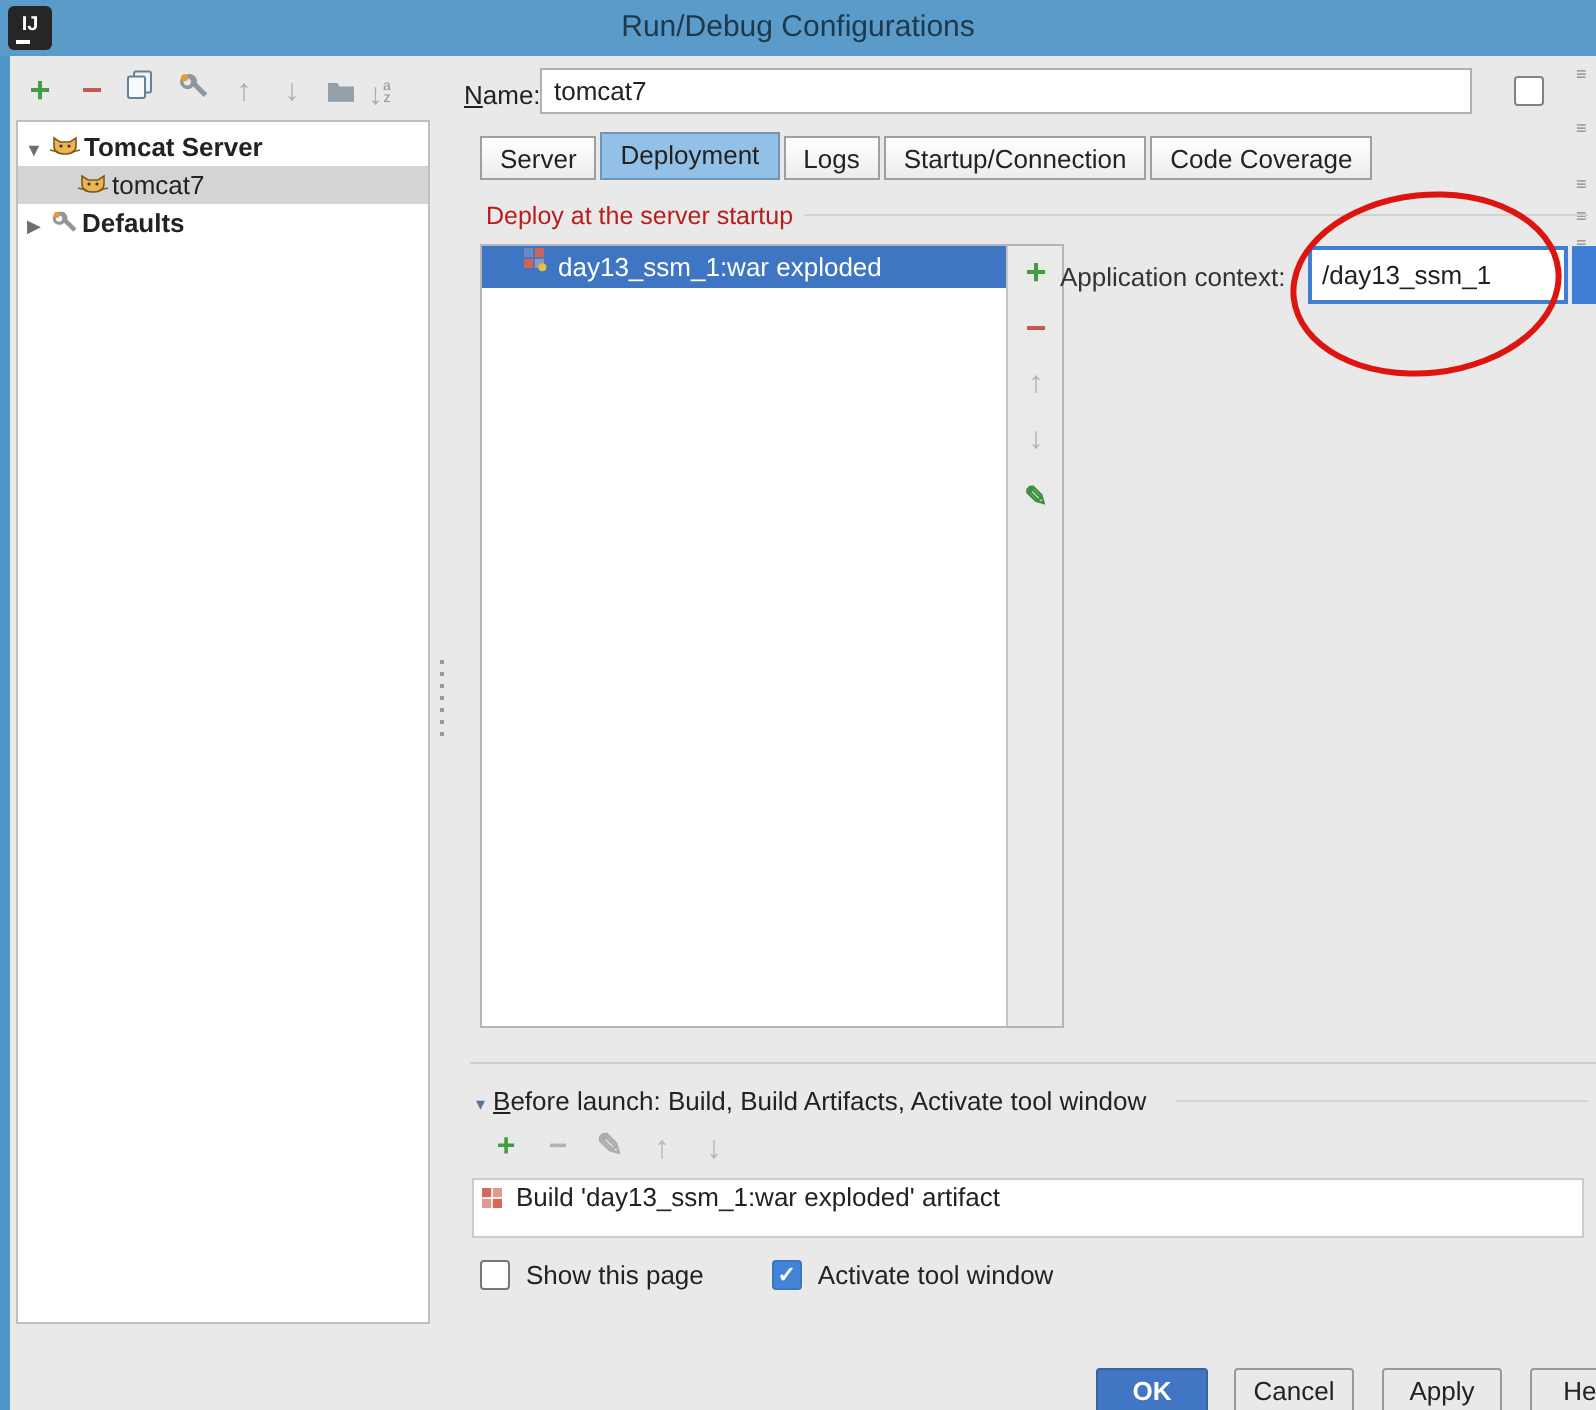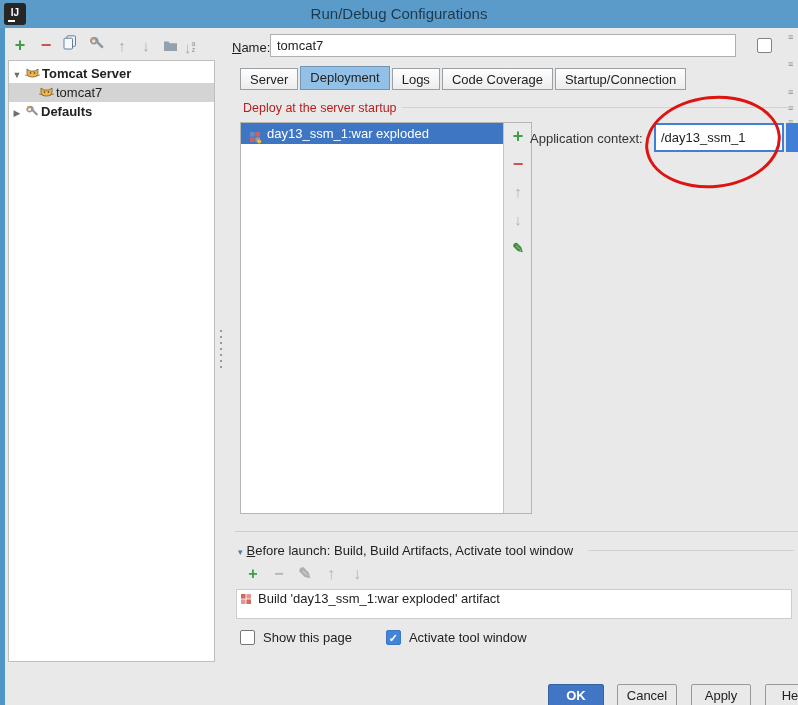--- a/index.html
+++ b/index.html
@@ -56,21 +56,21 @@
   .tab { border:1px solid #9aa0a6; background:linear-gradient(#ffffff,#ececec);
          padding:3px 9px 0; margin-right:2px; height:22px; line-height:15px; }
   .tab.active { background:#93c0e6; border-color:#7096b4; height:24px; }
 
   
   .group-label { left:243px; top:101px; font-size:12.5px; color:#b91c1c; }
   .group-line { left:402px; top:107px; width:392px; height:0; border-top:1px solid #d2d2d2; }
 
   .dep-box { left:240px; top:122px; width:292px; height:392px; border:1px solid #b5b5b5; background:#fff; }
   .dep-list { position:absolute; left:0; top:0; width:263px; height:100%; background:#fff; }
-  .dep-row { height:21px; line-height:21px; display:flex; align-items:flex-end; padding-left:8px; }
+  .dep-row { height:21px; line-height:21px; display:flex; align-items:flex-start; padding-left:20px; }
   .dep-row.selected { background:#3e76c3; color:#fff; }
   .dep-row svg { margin-right:5px; flex:0 0 auto; }
   .dep-btncol { position:absolute; right:0; top:0; width:28px; height:100%; background:#eaeaea; border-left:1px solid #c4c4c4; }
   .dep-btncol .ib { display:block; width:28px; height:28px; text-align:center; line-height:26px; font-weight:bold; }
 
   .appctx-label { left:530px; top:131px; color:#333; }
   .appctx-input { left:654px; top:123px; width:130px; height:29px; border:2px solid #3f7fd6; background:#fff;
                   font-family:"Liberation Sans",sans-serif; font-size:13px; padding:0 5px; color:#222; }
   .appctx-drop { left:786px; top:123px; width:12px; height:29px; background:#3f7fd6; }
 
@@ -171,22 +171,22 @@
         <circle cx="3.1" cy="2.7" r="1.6" fill="#e39b35"></circle>
       </svg><span class="bold">Defaults</span>
   </div>
 </div>
 <div class="abs splitter-grip"></div>
 
 <div class="abs tabs">
   <div class="tab">Server</div>
   <div class="tab active">Deployment</div>
   <div class="tab">Logs</div>
+  <div class="tab">Startup/Connection</div>
   <div class="tab">Code Coverage</div>
-  <div class="tab">Startup/Connection</div>
 </div>
 
 <div class="abs group-label">Deploy at the server startup</div>
 <div class="abs group-line"></div>
 
 <div class="abs dep-box">
   <div class="dep-list">
     <div class="dep-row selected">
       <svg width="13" height="13" viewBox="0 0 13 13">
           <rect x="1" y="1" width="4.6" height="4.6" fill="#6b89c9"></rect>

